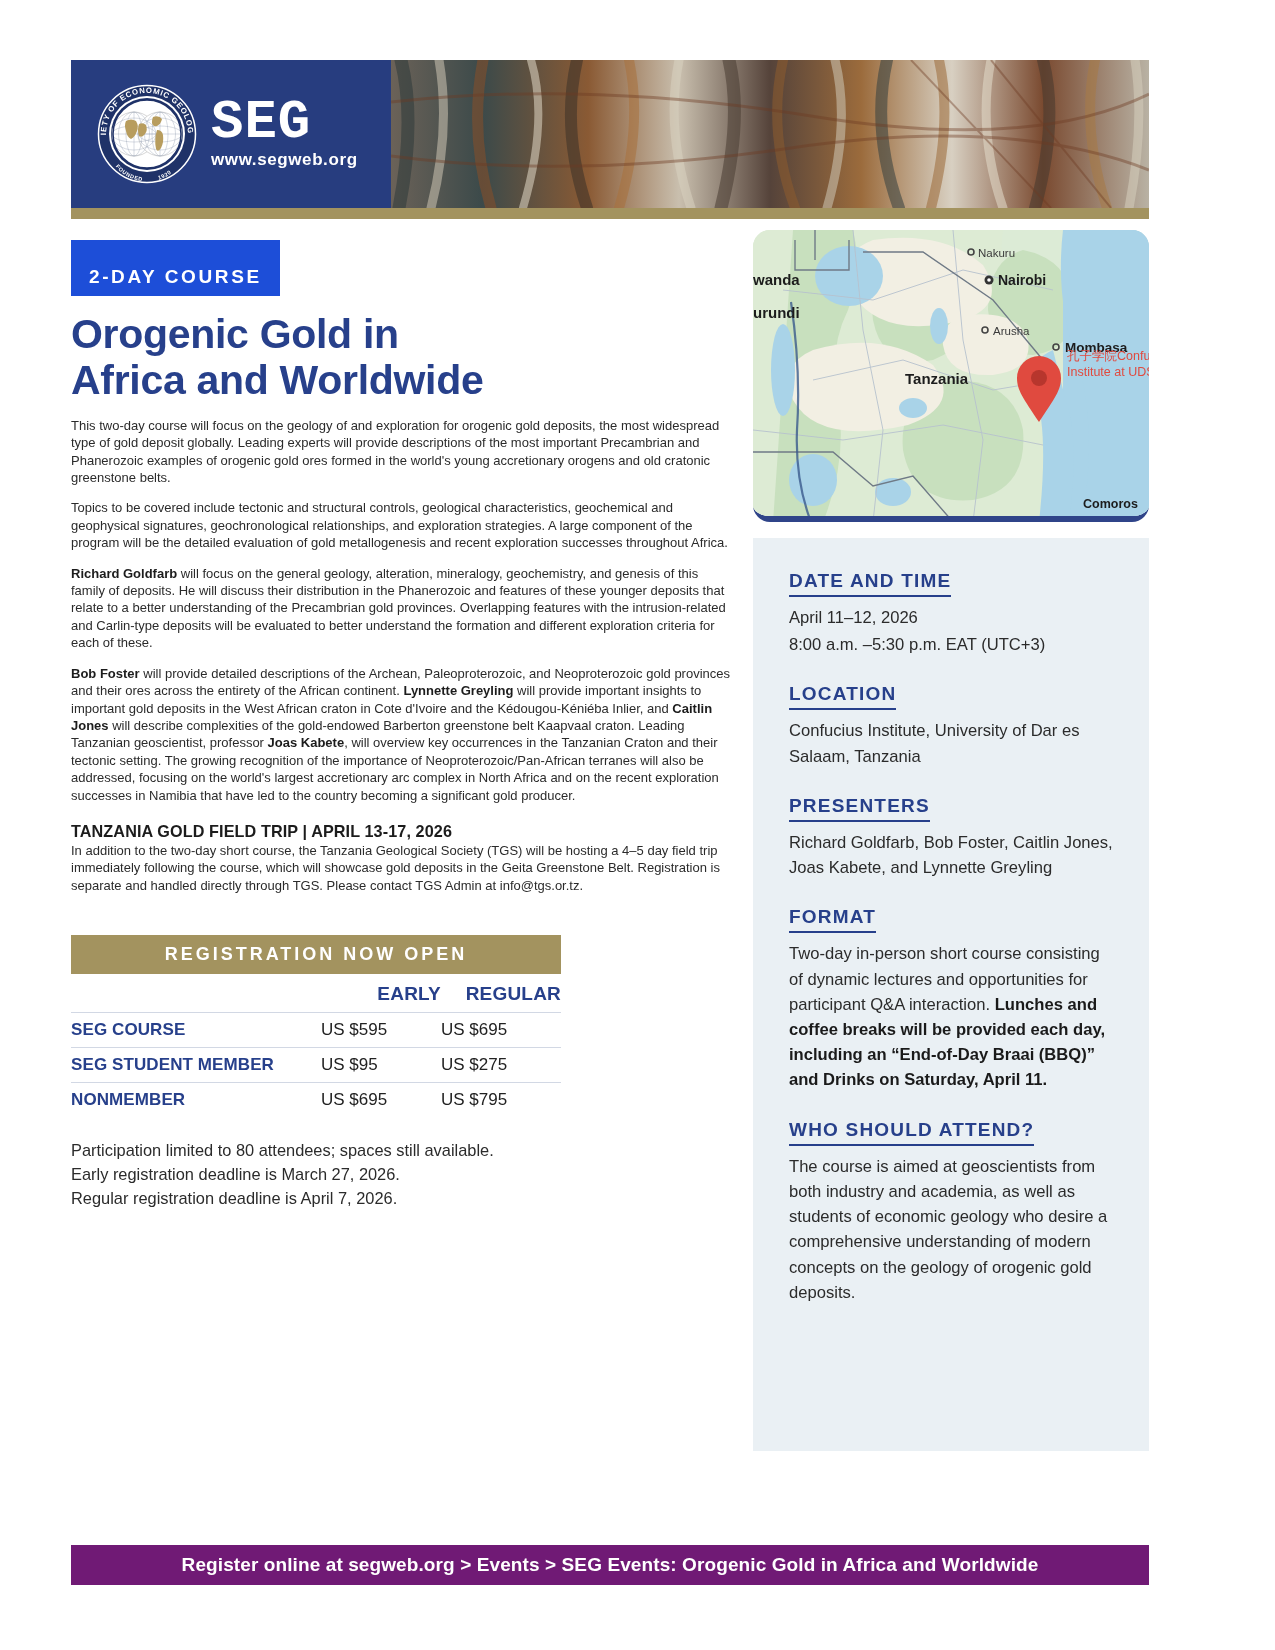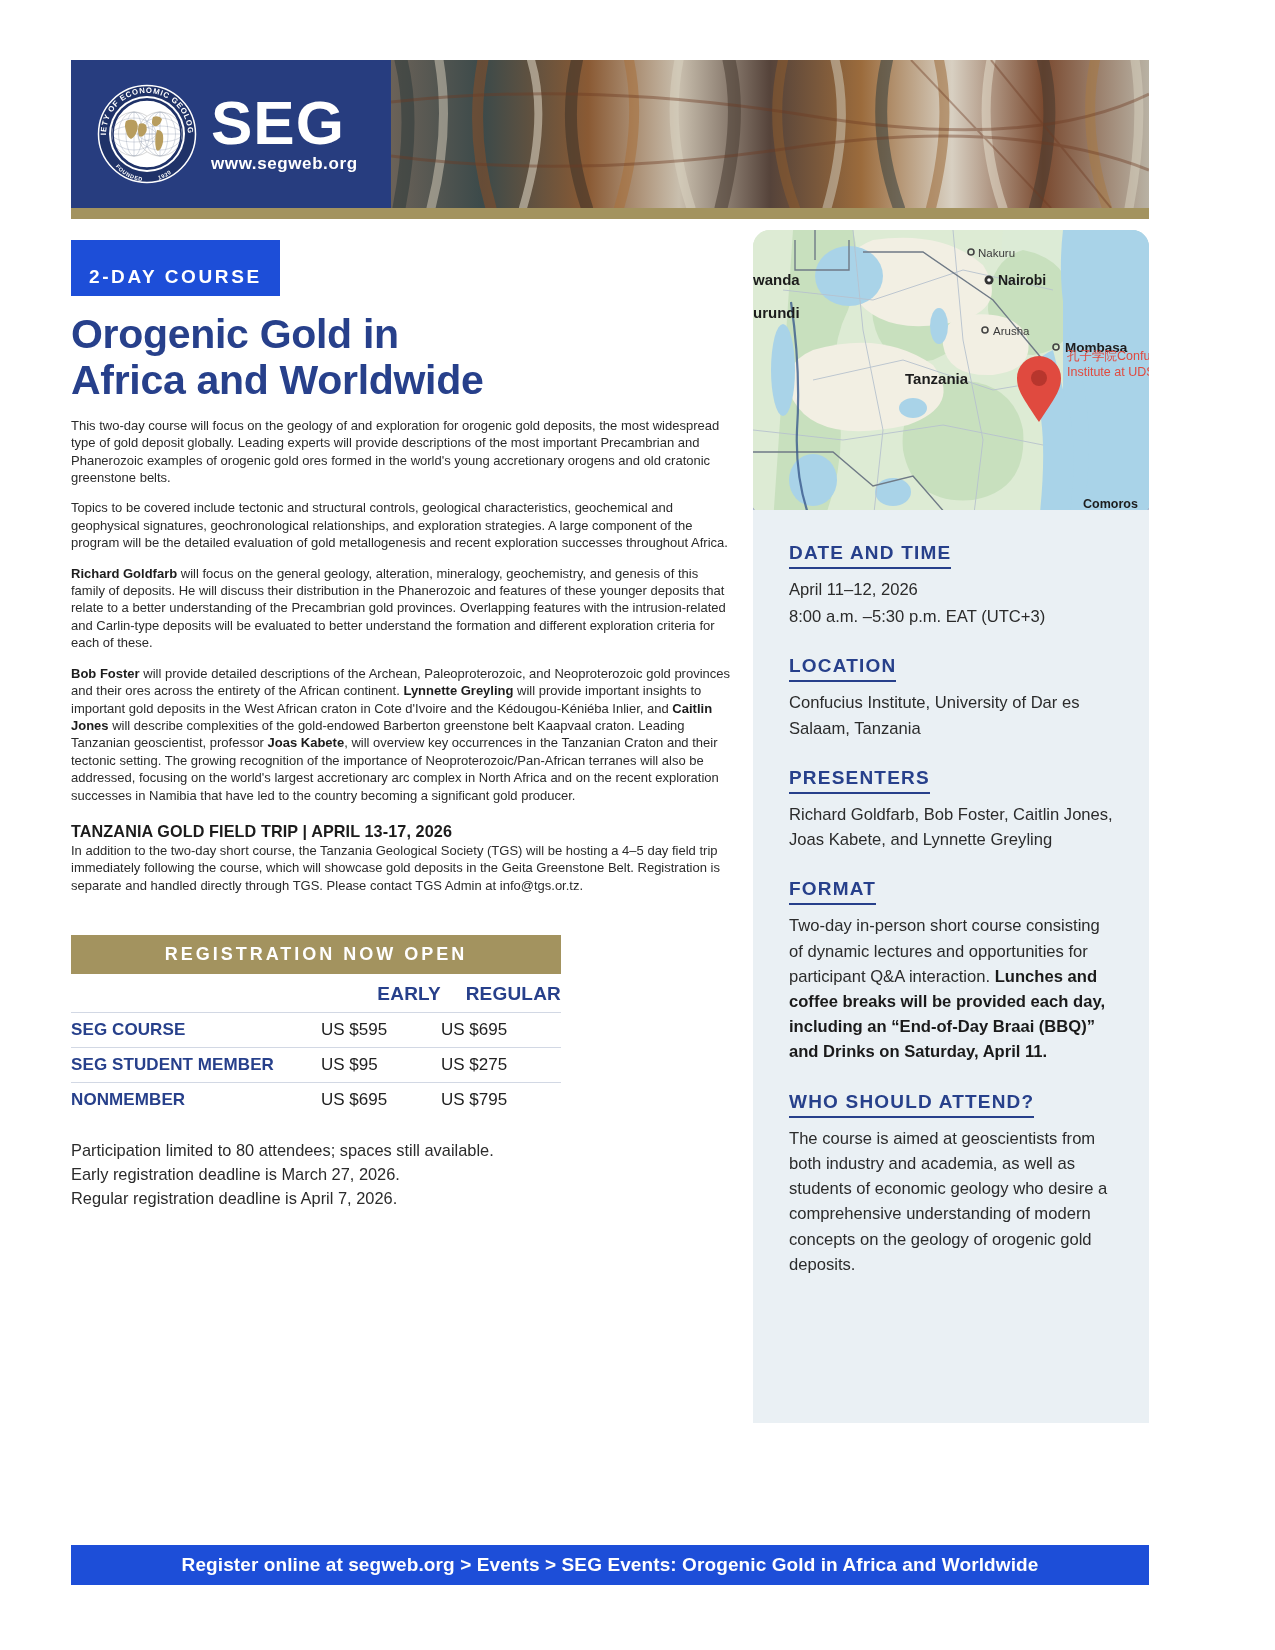--- a/index.html
+++ b/index.html
@@ -17,22 +17,22 @@
     position: absolute; left: 71px; top: 60px; width: 1078px; height: 148px;
     display: flex;
   }
   .header-logo {
     width: 320px; height: 148px; background: #273D7F;
     display: flex; align-items: center; padding-left: 26px;
   }
   .seg-seal { width: 100px; height: 100px; flex: 0 0 100px; }
   .seg-wordmark { margin-left: 14px; color: #fff; }
   .seg-text {
-    font-family: Liberation Sans, sans-serif;
-    font-size: 62px; font-weight: bold; line-height: 0.92; letter-spacing: 1px;
+    font-family: Liberation Mono, monospace;
+    font-size: 54px; font-weight: bold; line-height: 0.92; letter-spacing: 1px;
   }
   .seg-url { font-size: 17px; font-weight: bold; letter-spacing: 0.6px; margin-top: 2px; }
   .header-photo { flex: 1; height: 148px; position: relative; overflow: hidden; }
   .gold-rule {
     position: absolute; left: 71px; top: 208px; width: 1078px; height: 11px;
     background: #A3935F;
   }
 
   
   .left-col { position: absolute; left: 71px; top: 240px; width: 660px; }
@@ -79,39 +79,39 @@
   .notes { margin-top: 22px; color: #2b2b2b; font-size: 16.4px; line-height: 1.45; }
 
   
   .map-box {
     position: absolute; left: 753px; top: 230px; width: 396px; height: 292px;
     overflow: hidden; border-bottom: 6px solid #2F4489; border-radius: 17px;
   }
   .map-svg { display: block; width: 396px; height: 292px; }
 
   .side-panel {
-    position: absolute; left: 753px; top: 510px; width: 396px; height: 913px;
+    position: absolute; left: 753px; top: 538px; width: 396px; height: 913px;
     background: #EAF0F4;
   }
   .side-inner { padding: 32px 36px 0 36px; }
   h2.side-head {
     color: #27408B; font-size: 19px; font-weight: bold;
     letter-spacing: 1.2px; border-bottom: 2.5px solid #27408B;
     display: inline-block; padding-bottom: 3px; margin-top: 26px;
   }
   h2.side-head.first { margin-top: 0; }
   p.side-body {
     color: #2b2b2b; font-size: 16.6px; line-height: 1.52; margin-top: 8px;
   }
   p.side-body b { font-weight: bold; color: #1a1a1a; }
 
   
   .footer {
     position: absolute; left: 71px; top: 1545px; width: 1078px; height: 40px;
-    background: #1d4ed8; color: #fff;
+    background: #701a75; color: #fff;
     display: flex; align-items: center; justify-content: center;
     font-size: 19px; font-weight: bold; letter-spacing: 0.1px;
   }
 </style>
 </head>
 <body>
 
 <div class="page">
 
   <div class="header">

